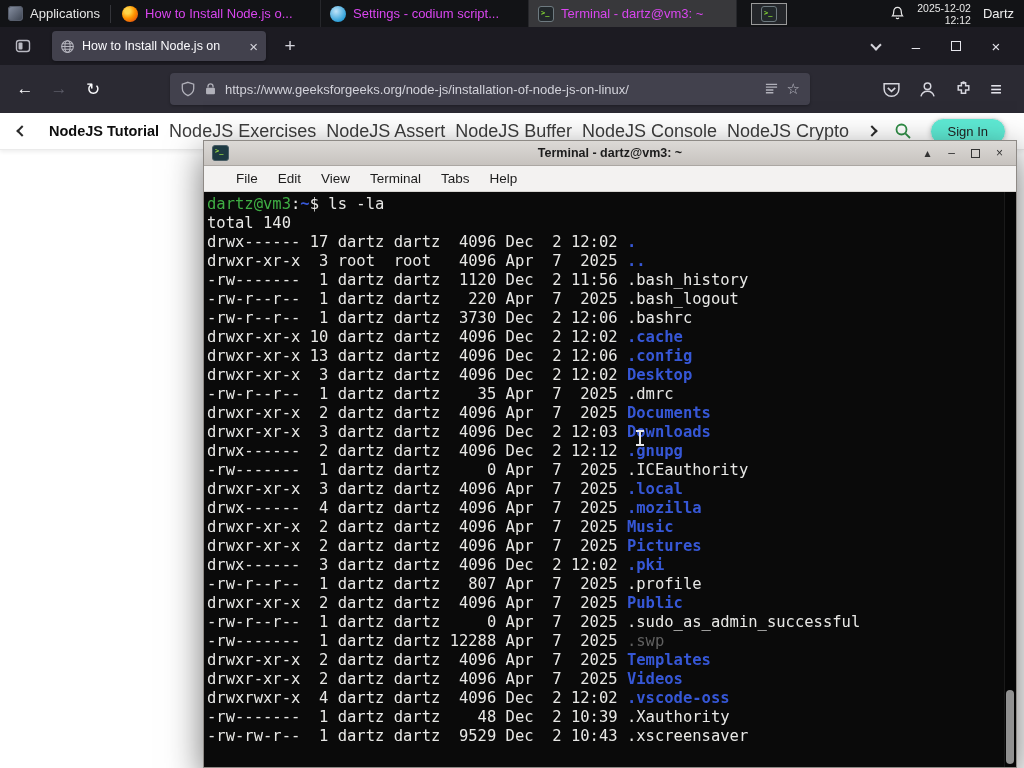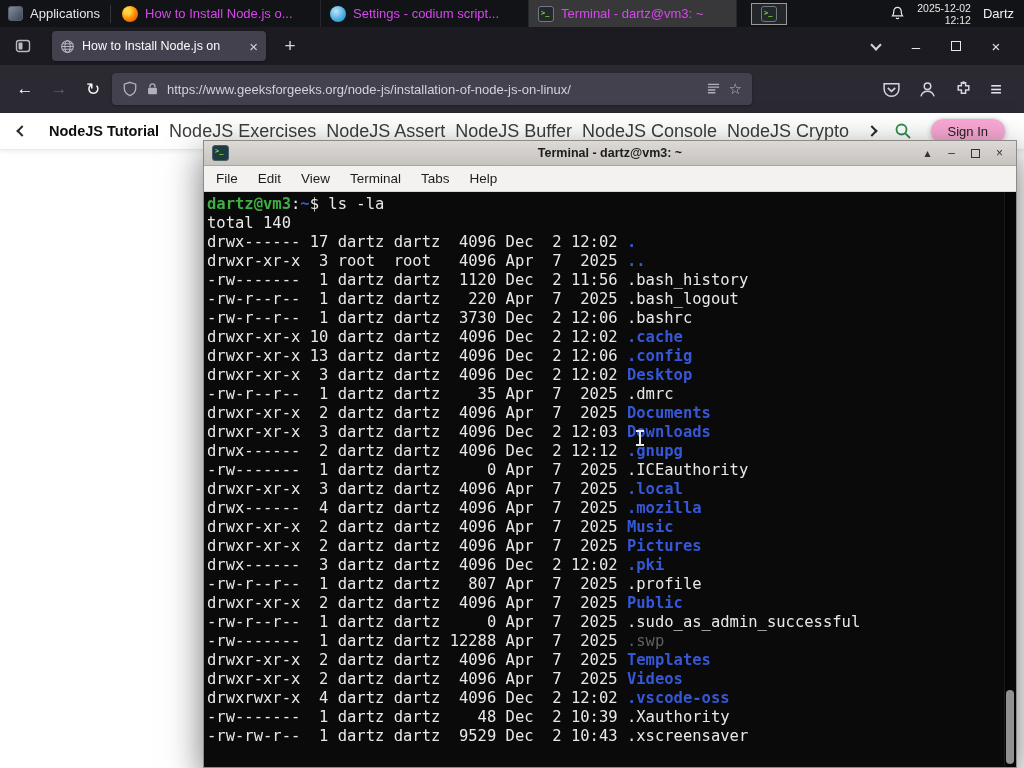--- a/index.html
+++ b/index.html
@@ -37,51 +37,51 @@
   .newtab-btn{width:28px;height:28px;color:#d5d5dc;font-size:19px;display:flex;align-items:center;justify-content:center;margin-left:10px;border-radius:4px}
   .tabbar-right{margin-left:auto;display:flex;align-items:center;gap:8px;padding-right:4px;color:#d5d5dc}
   .chev{width:8px;height:8px;border-right:2px solid #d5d5dc;border-bottom:2px solid #d5d5dc;display:inline-block}
   .chev.down{transform:rotate(45deg);margin-top:-3px}
   .win-btn{width:32px;height:28px;display:flex;align-items:center;justify-content:center;font-size:15px;color:#e5e5ec}
   .max-square{width:10px;height:10px;border:1.5px solid #e5e5ec;display:inline-block}
 
   .navbar{height:48px;background:#2b2a33;display:flex;align-items:center;padding:0 10px;flex:0 0 48px}
   .nav-btn{width:30px;height:30px;display:flex;align-items:center;justify-content:center;color:#fbfbfe;font-size:17px;border-radius:4px;margin-right:4px}
   .nav-btn.disabled{color:#5c5c68}
-  .urlbar{flex:0 0 640px;height:32px;background:#42414d;border-radius:4px;display:flex;align-items:center;padding:0 10px;gap:8px;color:#c9c9d2;box-shadow:0 1px 3px rgba(0,0,0,.3)}
+  .urlbar{flex:0 0 640px;height:32px;background:#42414d;border-radius:4px;display:flex;align-items:center;padding:0 10px;gap:8px;margin-left:58px;color:#c9c9d2;box-shadow:0 1px 3px rgba(0,0,0,.3)}
   .url-text{flex:1;font-size:13px;color:#d2d2da;white-space:nowrap;overflow:hidden}
   .urlbar .glyph{font-size:15px;color:#bcbcc6}
   .nav-right{display:flex;align-items:center;gap:17px;margin-left:auto;padding-right:12px;color:#e3e3ea}
   .nav-right .glyph{font-size:17px}
 
   .sitenav{height:37px;background:#fff;display:flex;align-items:center;padding:0 18px;border-bottom:1px solid #ebebeb;box-shadow:0 2px 4px rgba(0,0,0,.07);flex:0 0 37px;position:relative;z-index:2}
   .chevd{width:8px;height:8px;border-right:2.2px solid #2a2a2a;border-bottom:2.2px solid #2a2a2a;display:inline-block;flex:0 0 auto}
   .chevd.left{transform:rotate(135deg)}
   .chevd.right{transform:rotate(-45deg)}
   .sitenav-items{display:flex;gap:10px;margin-left:23px;white-space:nowrap;overflow:hidden;flex:1;align-items:center}
   .nav-item{font-size:18px;color:#3d3d3d}
   .nav-item.primary{font-weight:bold;color:#0e0e0e;font-size:14.5px}
   .sitenav-right{display:flex;align-items:center;gap:18px;padding-left:8px}
-  .signin-btn{padding:5px 17px;border-radius:16px;border:1px solid #e3e3e3;box-shadow:0 1px 5px rgba(0,0,0,.18);font-size:13px;color:#222;background:#f9a8d4;white-space:nowrap}
+  .signin-btn{padding:5px 17px;border-radius:16px;border:1px solid #e3e3e3;box-shadow:0 1px 5px rgba(0,0,0,.18);font-size:13px;color:#222;background:#5eead4;white-space:nowrap}
   .page{flex:1;background:#fff}
 
   
   .twin{position:absolute;left:203px;top:140px;width:814px;height:628px;z-index:40;display:flex;flex-direction:column;border:1px solid #8e8a86;box-shadow:0 12px 34px rgba(0,0,0,.55)}
   .ttitle{height:25px;background:linear-gradient(#dcd9d6,#c7c3bf);display:flex;align-items:center;padding:0 8px;position:relative;flex:0 0 25px;border-bottom:1px solid #aba7a3}
   .ttitle-text{position:absolute;left:0;right:0;text-align:center;font-weight:bold;font-size:12.5px;color:#1c1c1c}
   .ttitle-icon{width:17px;height:16px;background:#1e3a42;border-radius:3px;border:1px solid #4a5e66;position:relative;z-index:2;display:flex;align-items:flex-start;padding:2px 0 0 2px}
   .ttitle-icon span{font:bold 7px "DejaVu Sans Mono",monospace;color:#9fe244;line-height:1}
   .ttitle-btns{margin-left:auto;display:flex;gap:7px;z-index:2;align-items:center;color:#2e2e2e}
   .tbtn{width:17px;height:17px;display:flex;align-items:center;justify-content:center;font-size:12px;color:#333}
   .tmax{width:9px;height:9px;border:1.5px solid #333;display:inline-block}
-  .tmenu{height:26px;background:#f3f2f1;border-bottom:1px solid #d8d5d2;display:flex;align-items:center;padding-left:2px;flex:0 0 26px}
+  .tmenu{height:26px;background:#f3f2f1;border-bottom:1px solid #d8d5d2;display:flex;align-items:center;padding-left:22px;flex:0 0 26px}
   .tmenu-item{padding:0 10px;font-size:13.5px;color:#1d1d1d}
   .tbody{flex:1;background:#0a0a0a;position:relative;padding:3px 14px 0 3px;overflow:hidden}
   .tline{font-family:"DejaVu Sans Mono",monospace;font-size:15.5px;line-height:19px;color:var(--term-text);white-space:pre}
-  .tgreen{color:var(--prompt-green);font-weight:bold}
+  .tgreen{color:var(--prompt-green);font-weight:normal}
   .tblue{color:var(--dir-blue);font-weight:bold}
   .tname.dir{color:var(--dir-blue);font-weight:bold}
   .tname.file{color:var(--term-text)}
   .tname.dim{color:var(--term-dim)}
   .tscroll{position:absolute;right:0;top:0;bottom:0;width:12px;background:#060606;border-left:1px solid #1a1a1a}
   .tthumb{position:absolute;right:2px;width:8px;height:74px;bottom:3px;background:#919191;border-radius:4px}
   .ibeam{position:absolute;left:432px;top:238px;width:8px;height:16px;opacity:.95}
   .ibeam i{position:absolute;left:3px;top:1px;bottom:1px;width:2px;background:#f2f2f2}
   .ibeam:before,.ibeam:after{content:"";position:absolute;left:0;right:0;height:2px;background:#f2f2f2}
   .ibeam:before{top:0}.ibeam:after{bottom:0}

